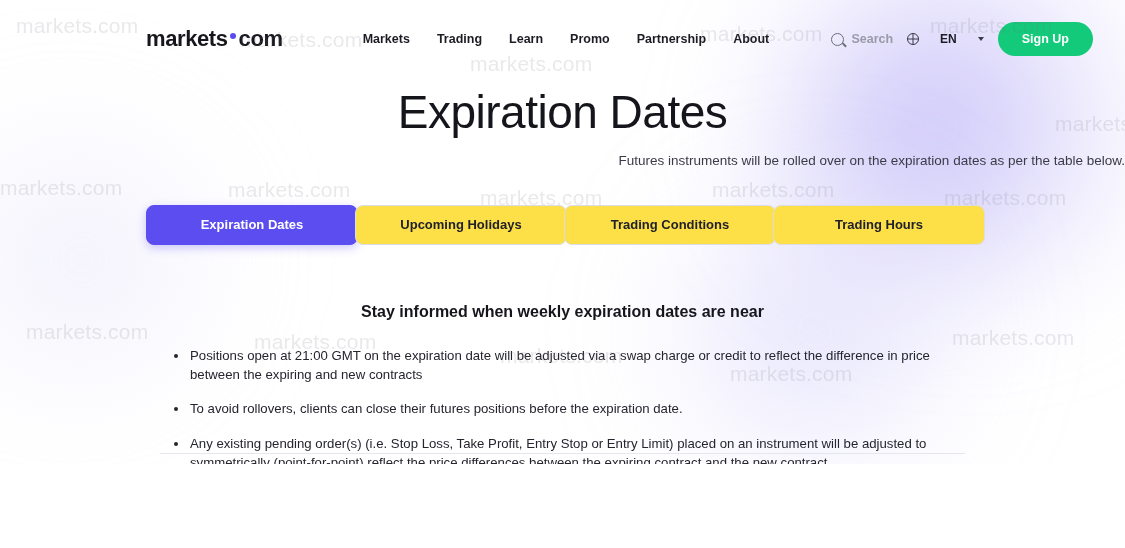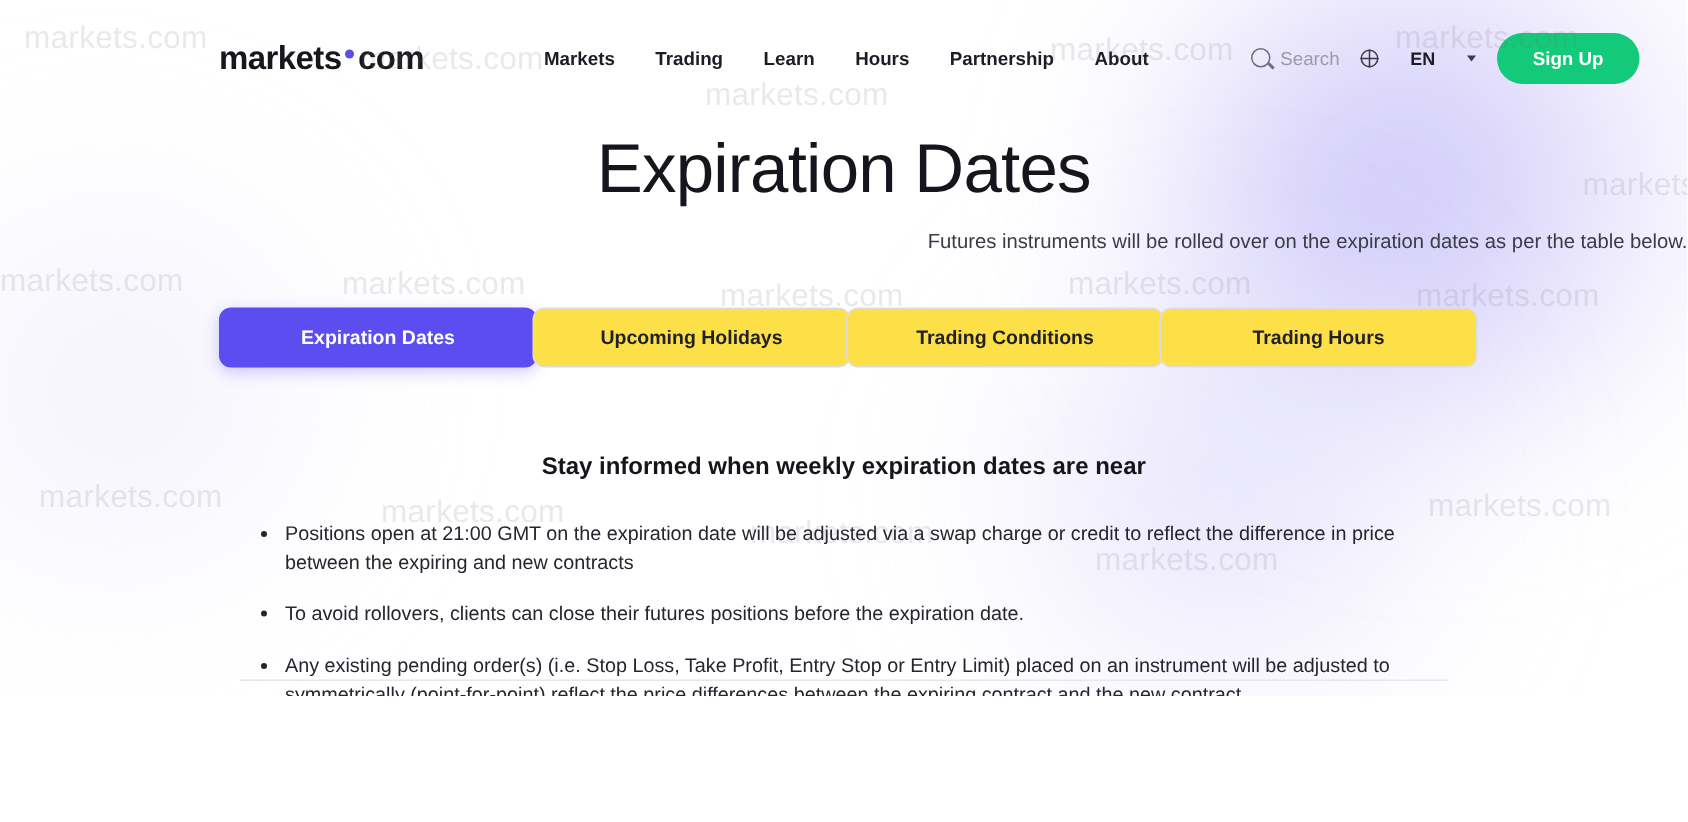--- a/index.html
+++ b/index.html
@@ -98,25 +98,26 @@
     white-space: nowrap;
   }
   .header-right {
     margin-left: auto;
     display: flex;
     align-items: center;
     gap: 14px;
   }
   .search-box {
     display: flex;
-    align-items: flex-start;
+    align-items: flex-end;
     gap: 7px;
     color: #9a9aa8;
     font-size: 12.5px;
     cursor: pointer;
+    font-weight: bold;
   }
   .search-ic {
     width: 13px; height: 13px;
     border: 1.5px solid #6c6c7a;
     border-radius: 50%;
     position: relative;
     display: inline-block;
   }
   .search-ic::after {
     content: "";
@@ -362,21 +363,21 @@
     <div class="logo">
       <span>markets</span>
       <span class="dot"></span>
       <span>com</span>
     </div>
 
     <div class="nav">
       <div class="nav-item">Markets</div>
       <div class="nav-item">Trading</div>
       <div class="nav-item">Learn</div>
-      <div class="nav-item">Hours</div>
+      <div class="nav-item">Promo</div>
       <div class="nav-item">Partnership</div>
       <div class="nav-item">About</div>
     </div>
 
     <div class="header-right">
       <div class="search-box">
         <span class="search-ic"></span>
         <span>Search</span>
       </div>
       <div class="lang">

